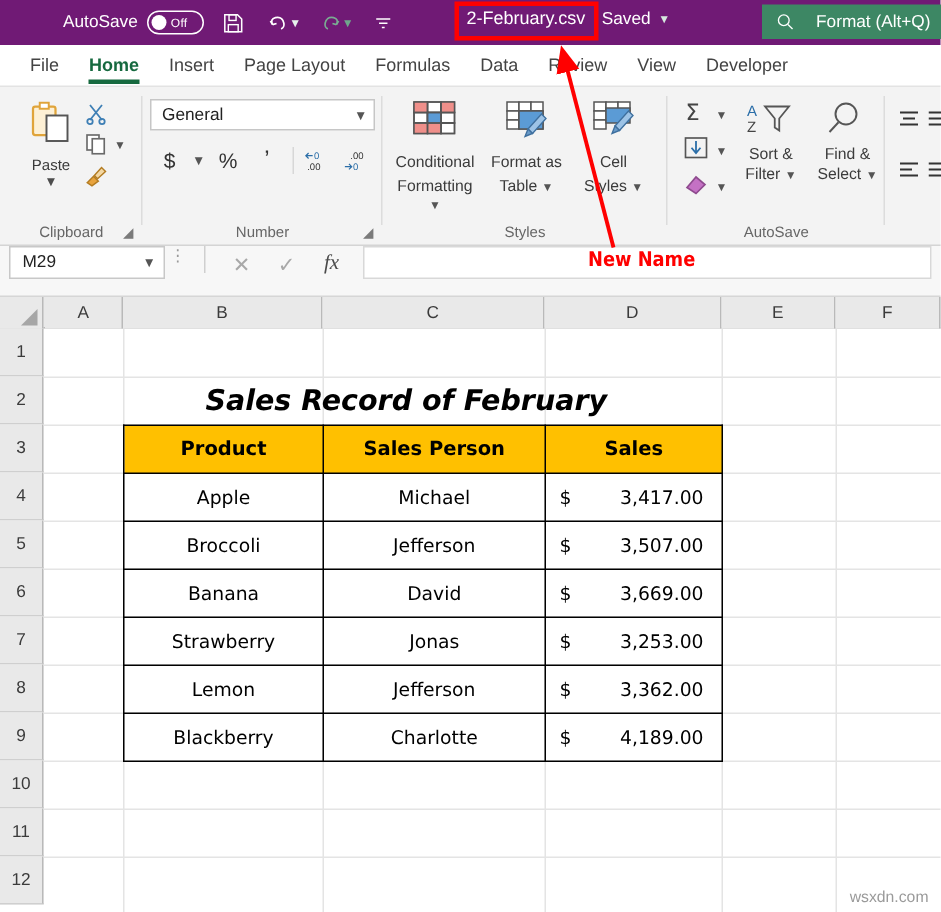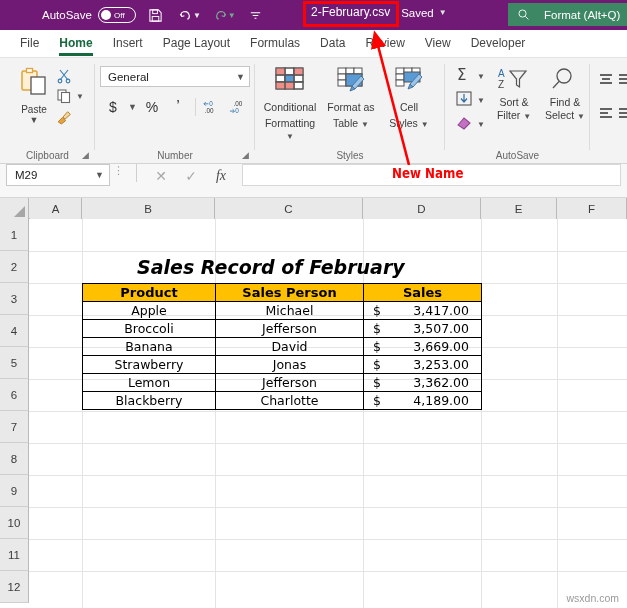--- a/index.html
+++ b/index.html
@@ -177,21 +177,21 @@
 
   .sheet-title {
     position: absolute; font-family: "DejaVu Sans", sans-serif;
     font-weight: bold; font-style: italic; font-size: 19px; color: #000000;
     white-space: nowrap;
   }
 
   .tbl { position: absolute; border-collapse: collapse; }
   .tbl td {
     border: 1.3px solid #000000; font-size: 12.5px; color: #000000;
-    text-align: center; height: 18px; font-family: "DejaVu Sans", sans-serif;
+    text-align: center; height: 32px; font-family: "DejaVu Sans", sans-serif;
   }
   .tbl td.hdr { background: #ffc000; font-weight: bold; font-size: 13px; }
   .tbl td.money { text-align: right; padding-right: 12px; position: relative; }
   .tbl td.money .cur { position: absolute; left: 9px; }
 
   
   .annot-arrow { position: absolute; left: 0; top: 0; width: 627px; height: 200px; pointer-events: none; }
   .annot-text {
     position: absolute; left: 392px; top: 165px;
     color: #ff0000; font-weight: bold; font-size: 13.5px;

